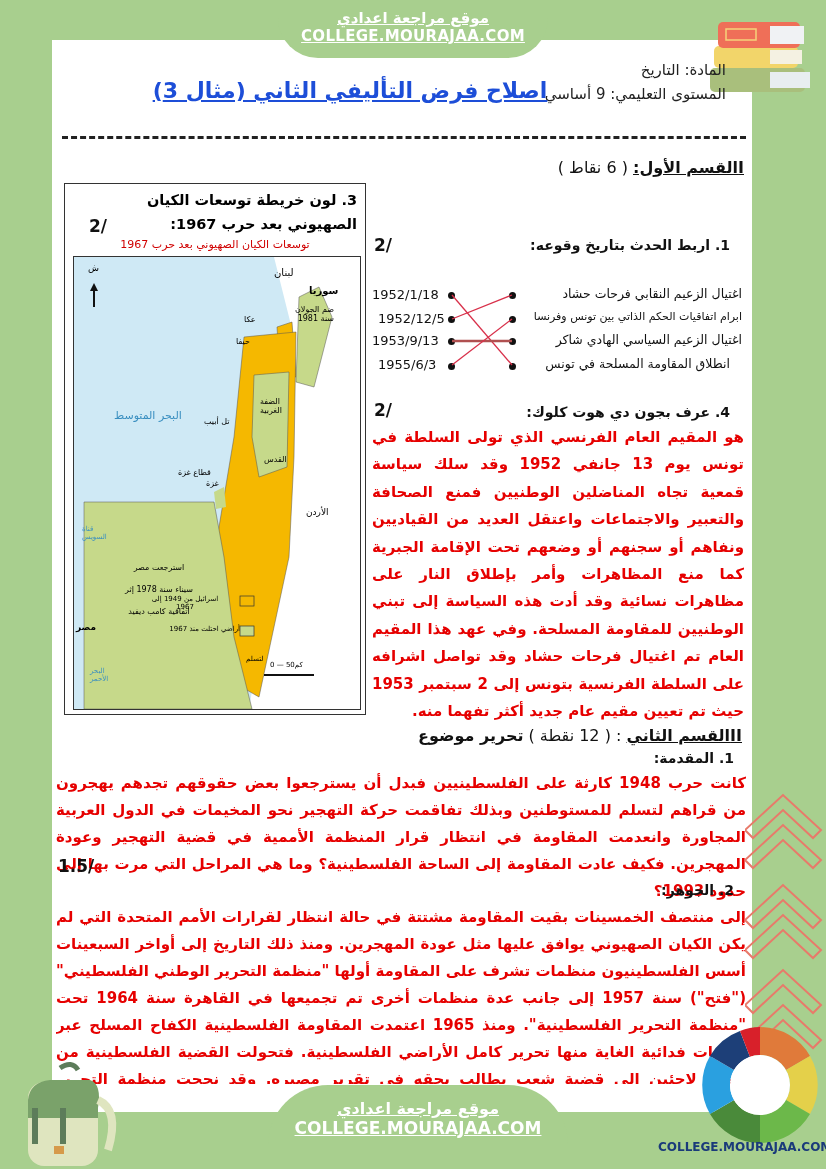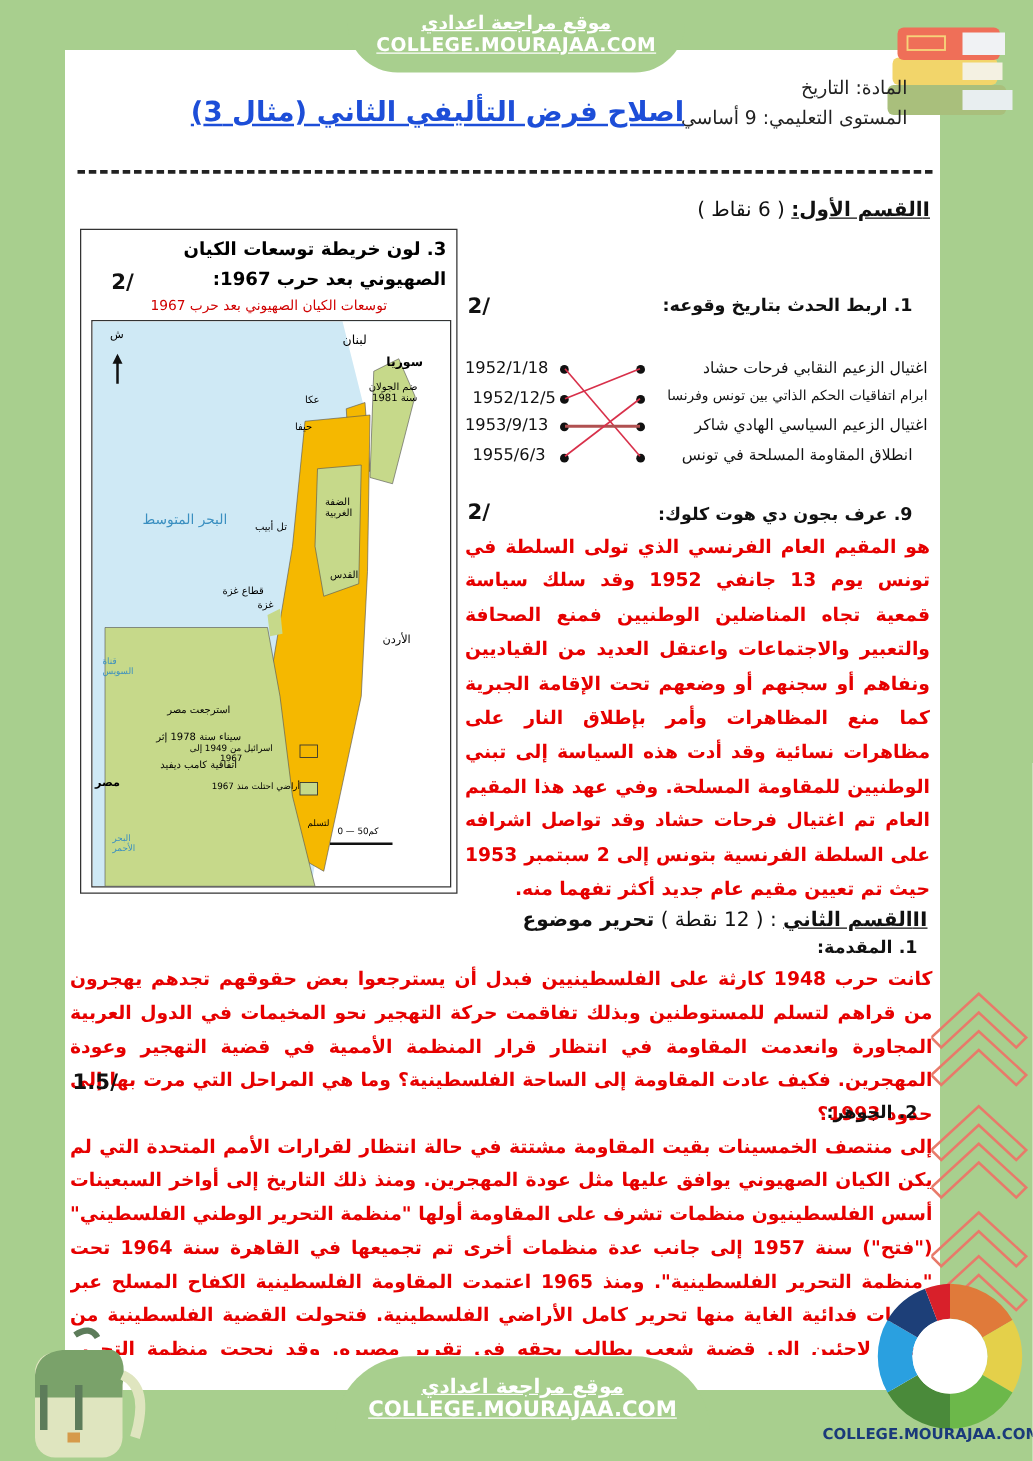--- a/index.html
+++ b/index.html
@@ -143,21 +143,21 @@
 <div class="dot" style="left:509px;top:363px;"></div>
 <svg style="position:absolute;left:440px;top:285px" width="80" height="90">
   <g stroke="#d8304a" stroke-width="1.3" fill="none">
     <line x1="12" y1="10" x2="72" y2="80"></line>
     <line x1="72" y1="10" x2="12" y2="34"></line>
     <line x1="12" y1="56" x2="72" y2="56" stroke="#b05050" stroke-width="2.5"></line>
     <line x1="72" y1="34" x2="12" y2="80"></line>
   </g>
 </svg>
 
-<div class="q rtl" style="right:96px;top:404px;">9. عرف بجون دي هوت كلوك:</div>
+<div class="q rtl" style="right:96px;top:404px;">4. عرف بجون دي هوت كلوك:</div>
 <div class="score" style="left:374px;top:400px;">2/</div>
 <div class="para rtl red" style="left:372px;top:424px;width:372px;font-size:15px;line-height:27.4px;">هو المقيم العام الفرنسي الذي تولى السلطة في تونس يوم 13 جانفي 1952 وقد سلك سياسة قمعية تجاه المناضلين الوطنيين فمنع الصحافة والتعبير والاجتماعات واعتقل العديد من القياديين ونفاهم أو سجنهم أو وضعهم تحت الإقامة الجبرية كما منع المظاهرات وأمر بإطلاق النار على مظاهرات نسائية وقد أدت هذه السياسة إلى تبني الوطنيين للمقاومة المسلحة. وفي عهد هذا المقيم العام تم اغتيال فرحات حشاد وقد تواصل اشرافه على السلطة الفرنسية بتونس إلى 2 سبتمبر 1953 حيث تم تعيين مقيم عام جديد أكثر تفهما منه.</div>
 
 <div class="sec-head rtl" style="right:84px;top:726px;">
   <b><span>II</span><span>القسم الثاني</span></b>
   <span>: ( 12 نقطة )</span>
   <strong>تحرير موضوع</strong>
 </div>
 <div class="q rtl" style="right:92px;top:750px;">1. المقدمة:</div>
 <div class="para rtl red" style="left:56px;top:770px;width:690px;font-size:15px;">كانت حرب 1948 كارثة على الفلسطينيين فبدل أن يسترجعوا بعض حقوقهم تجدهم يهجرون من قراهم لتسلم للمستوطنين وبذلك تفاقمت حركة التهجير نحو المخيمات في الدول العربية المجاورة وانعدمت المقاومة في انتظار قرار المنظمة الأممية في قضية التهجير وعودة المهجرين. فكيف عادت المقاومة إلى الساحة الفلسطينية؟ وما هي المراحل التي مرت بها إلى حدود 1993؟</div>

